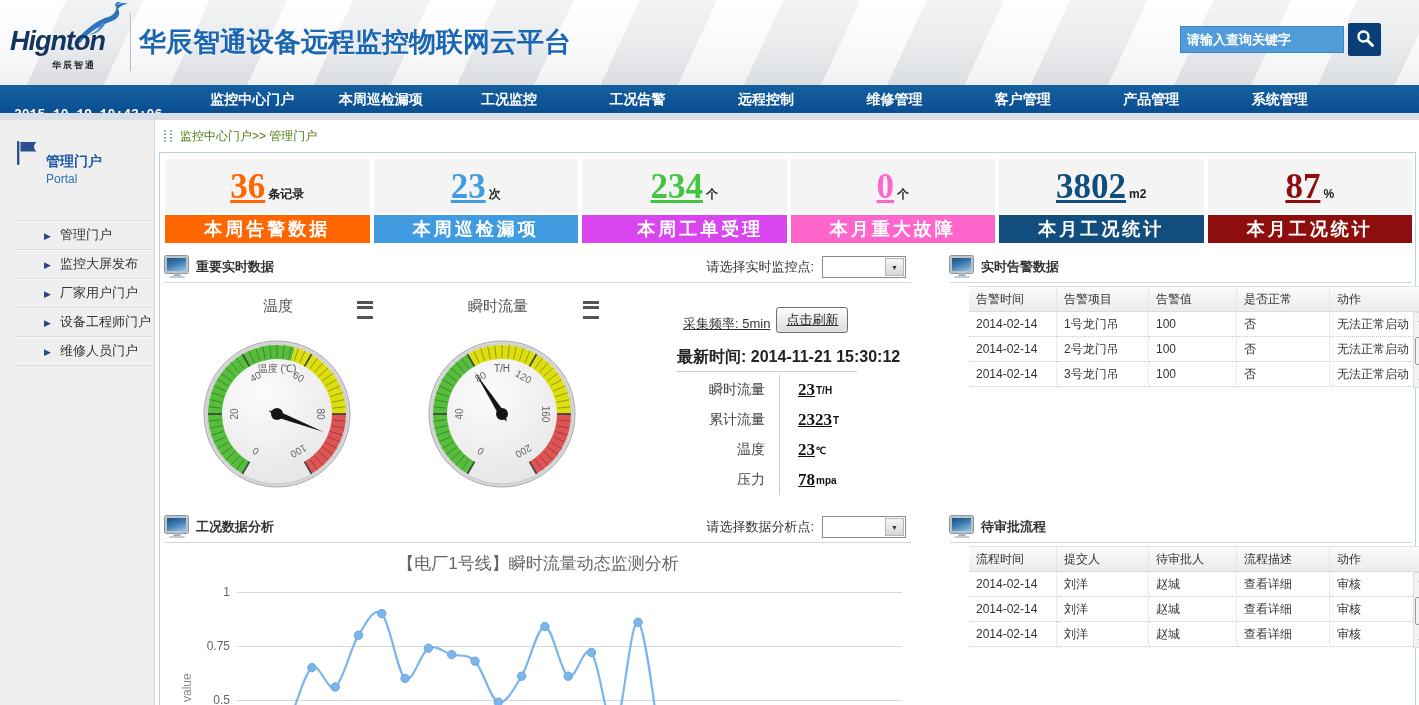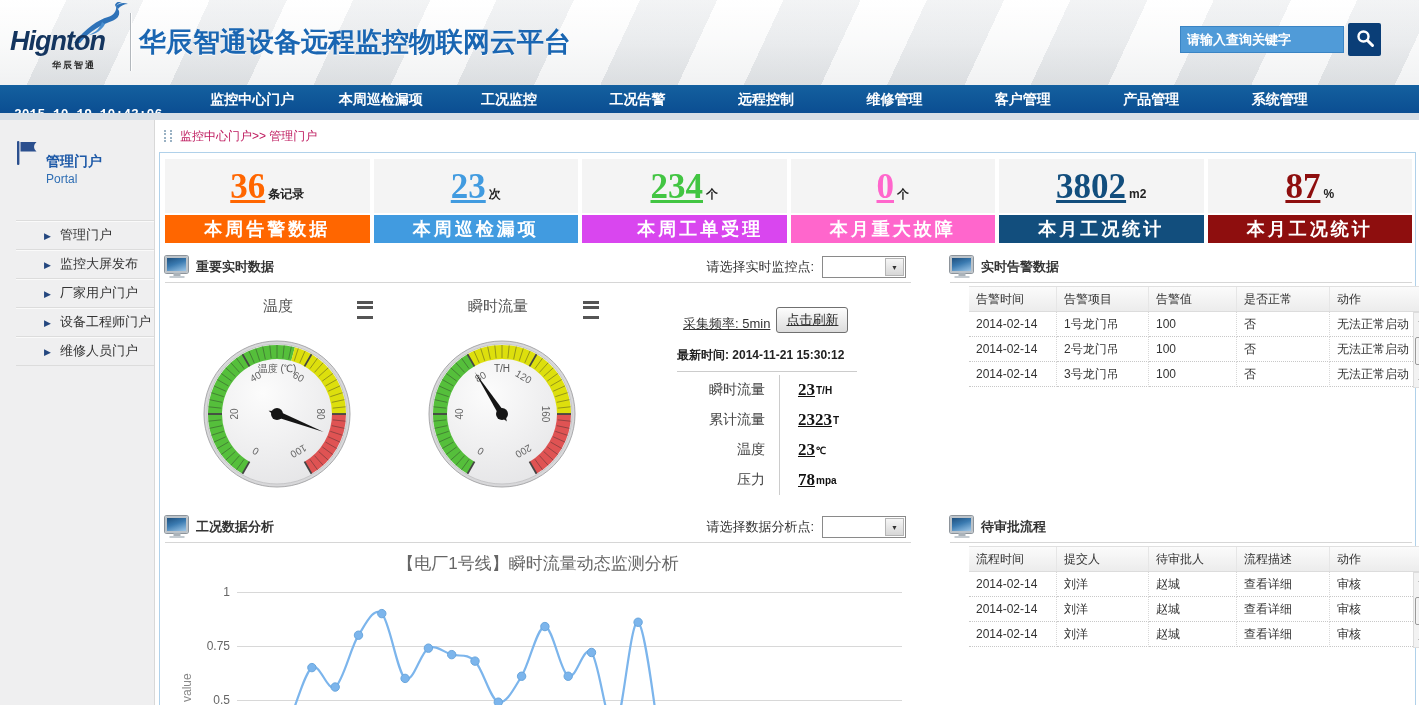--- a/index.html
+++ b/index.html
@@ -33,21 +33,21 @@
   
   #sidebar{position:absolute;left:0;top:120px;width:155px;bottom:0;background:#efeff0;border-right:1px solid #d8d8d8;box-sizing:border-box;}
   #side-flag{position:absolute;left:15px;top:20px;}
   #side-title{position:absolute;left:46px;top:33px;font-size:14px;font-weight:bold;color:#1d59a7;}
   #side-sub{position:absolute;left:46px;top:52px;font-size:12px;color:#2f6eb4;}
   #side-menu{position:absolute;left:16px;top:100px;right:0;border-top:1px solid #dcdcdc;}
   .side-item{height:28px;line-height:28px;padding-left:28px;font-size:13px;color:#333;cursor:pointer;
     border-bottom:1px solid #dcdcdc;box-shadow:inset 0 1px 0 #fafafa;}
   .side-item .arr{color:#24477f;font-size:9px;margin-right:9px;}
   
-  #breadcrumb{position:absolute;left:164px;top:128px;font-size:12px;color:#be185d;cursor:pointer;}
+  #breadcrumb{position:absolute;left:164px;top:128px;font-size:12px;color:#4d7c0f;cursor:pointer;}
   .bc-icon{display:inline-block;width:4px;height:12px;border-left:2px dotted #9ab2c4;border-right:2px dotted #9ab2c4;
     margin-right:8px;vertical-align:-2px;}
   #panel{position:absolute;left:159px;top:152px;width:1255px;height:560px;border:1px solid #b0d1ea;border-bottom:none;background:#fff;}
   
   #stats-row{position:absolute;left:165px;top:159px;width:1247px;height:85px;display:flex;gap:4px;}
   .stat-card{flex:1;display:flex;flex-direction:column;}
   .stat-num-zone{height:54px;background:#f4f4f4;display:flex;align-items:center;justify-content:center;}
   .stat-num{font-family:"Liberation Serif",serif;font-size:35px;font-weight:bold;text-decoration:underline;line-height:1;cursor:pointer;}
   .stat-unit{font-size:12px;font-weight:bold;color:#222;margin-left:3px;margin-top:16px;}
   .stat-bar{height:28px;margin-top:2px;line-height:28px;text-align:center;color:#fff;font-size:18px;font-weight:bold;letter-spacing:3px;}
@@ -73,21 +73,21 @@
   #g2-title{left:448px;top:297px;width:100px;}
   .hamb{position:absolute;width:16px;height:12px;border-top:3px solid #555;border-bottom:3px solid #555;cursor:pointer;}
   .hamb::after{content:'';position:absolute;left:0;right:0;top:1.5px;height:3px;background:#555;}
   #hamb1{left:357px;top:301px;}
   #hamb2{left:583px;top:301px;}
   #gauge1{position:absolute;left:202px;top:339px;}
   #gauge2{position:absolute;left:427px;top:339px;}
   #freq-line{position:absolute;left:683px;top:307px;font-size:13px;color:#333;display:flex;align-items:flex-end;text-decoration:underline;}
   #refresh-btn{margin-left:6px;font-size:13px;color:#222;background:linear-gradient(180deg,#fdfdfd,#dcdcdc);
     border:1px solid #707070;border-radius:3px;padding:3px 9px;cursor:pointer;font-family:"Liberation Sans",sans-serif;}
-  #latest-line{position:absolute;left:677px;top:347px;font-size:12px;font-weight:bold;color:#222;}
+  #latest-line{position:absolute;left:677px;top:347px;font-size:16px;font-weight:bold;color:#222;}
   #info-divider{position:absolute;left:677px;top:371px;width:180px;height:1px;background:#ccc;}
   #readings{position:absolute;left:655px;top:375px;width:250px;}
   .reading-row{display:flex;height:30px;align-items:center;}
   .reading-label{width:110px;text-align:right;font-size:14px;color:#444;padding-right:14px;}
   .reading-value-cell{border-left:1px solid #ccc;padding-left:18px;height:30px;display:flex;align-items:center;}
   .reading-value{font-family:"Liberation Serif",serif;font-size:17px;font-weight:bold;color:#111;text-decoration:underline;}
   .reading-unit{font-size:10px;font-weight:bold;color:#111;margin-left:1px;}
   
   .dtable{position:absolute;font-size:12px;color:#333;width:459px;margin-left:17px;}
   #alarms-table{left:952px;top:286px;}

